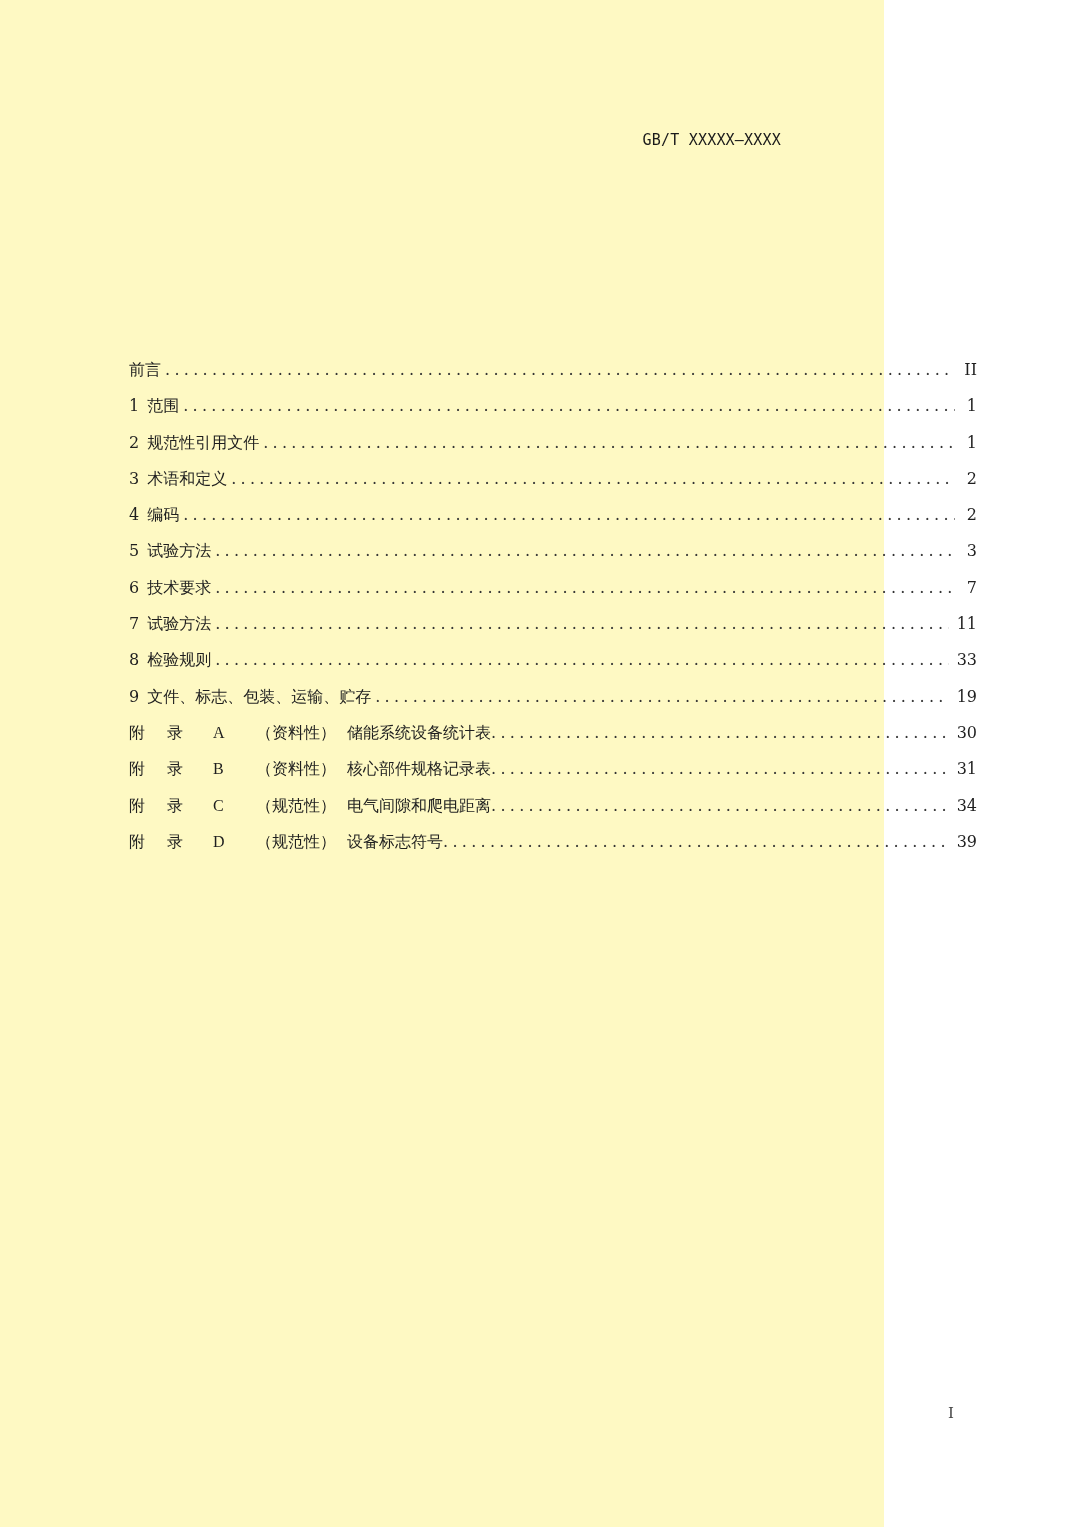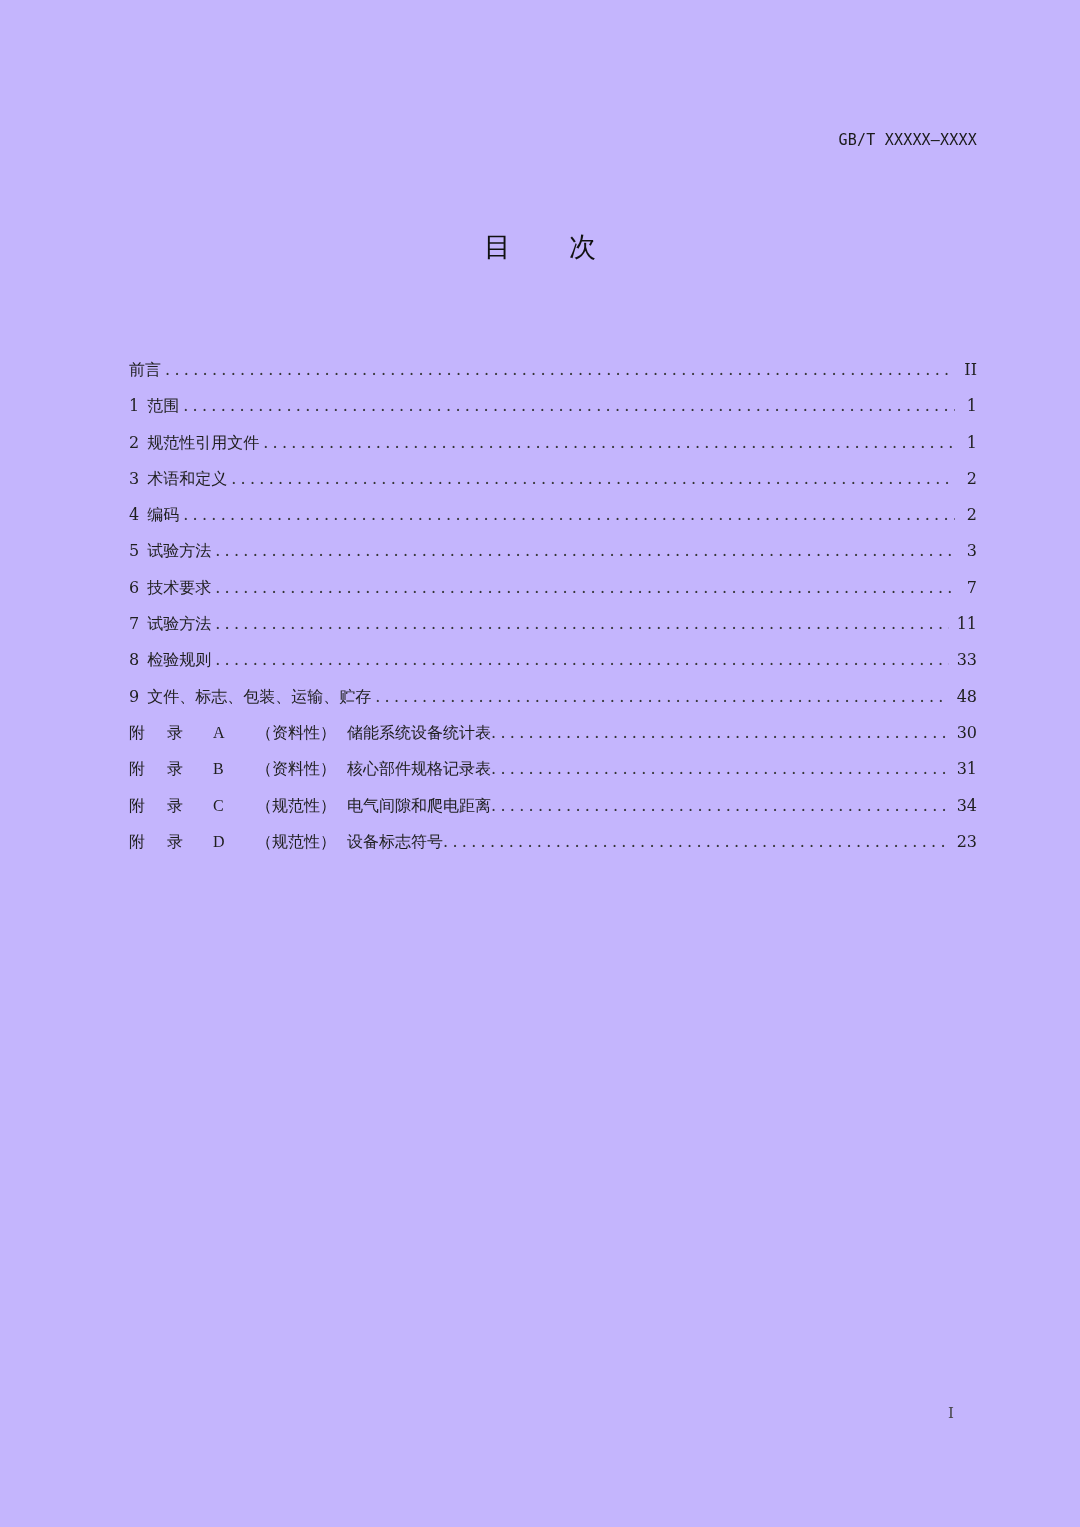--- a/index.html
+++ b/index.html
@@ -11,22 +11,22 @@
     width: 1080px;
     height: 1527px;
     position: relative;
     overflow: hidden;
     color: #1f1f1f;
     font-family: "DejaVu Serif", "Liberation Serif", serif;
   }
   .page {
     position: absolute;
     left: 0; top: 0;
-    width: 1080px; height: 1527px;
-    background: #c4b5fd;
+    width: 884px; height: 1527px;
+    background: #fef9c3;
   }
   .std-number {
     position: absolute;
     right: 103px;
     top: 131px;
     font-family: "DejaVu Sans Mono", "Liberation Mono", monospace;
     font-size: 15px;
     letter-spacing: 0.2px;
     color: #1a1a1a;
   }
@@ -105,23 +105,20 @@
     color: #444;
   }
 </style>
 </head>
 <body>
 
 <div class="page">
 
   <div class="std-number">GB/T XXXXX—XXXX</div>
 
-  <div class="toc-title">
-    <span>目</span><span class="gap"></span><span>次</span>
-  </div>
 
   <div class="toc">
 
     <div class="toc-row">
       <span class="toc-label">
         <span>前言</span>
       </span>
       <span class="dots"></span>
       <span class="page-no">II</span>
     </div>
@@ -197,21 +194,21 @@
       <span class="dots"></span>
       <span class="page-no">33</span>
     </div>
 
     <div class="toc-row">
       <span class="toc-label">
         <span class="num">9</span>
         <span>文件、标志、包装、运输、贮存</span>
       </span>
       <span class="dots"></span>
-      <span class="page-no">48</span>
+      <span class="page-no">19</span>
     </div>
 
     <div class="toc-row annex-row">
       <span class="annex-label">
         <span class="annex-fu">附</span>
         <span class="annex-lu">录</span>
         <span class="annex-letter">A</span>
         <span class="annex-kind">（资料性）</span>
         <span class="annex-title">储能系统设备统计表</span>
       </span>
@@ -245,20 +242,20 @@
 
     <div class="toc-row annex-row">
       <span class="annex-label">
         <span class="annex-fu">附</span>
         <span class="annex-lu">录</span>
         <span class="annex-letter">D</span>
         <span class="annex-kind">（规范性）</span>
         <span class="annex-title">设备标志符号</span>
       </span>
       <span class="dots"></span>
-      <span class="page-no">23</span>
+      <span class="page-no">39</span>
     </div>
 
   </div>
 
   <div class="footer-page">I</div>
 
 </div>
 
 </body></html>

